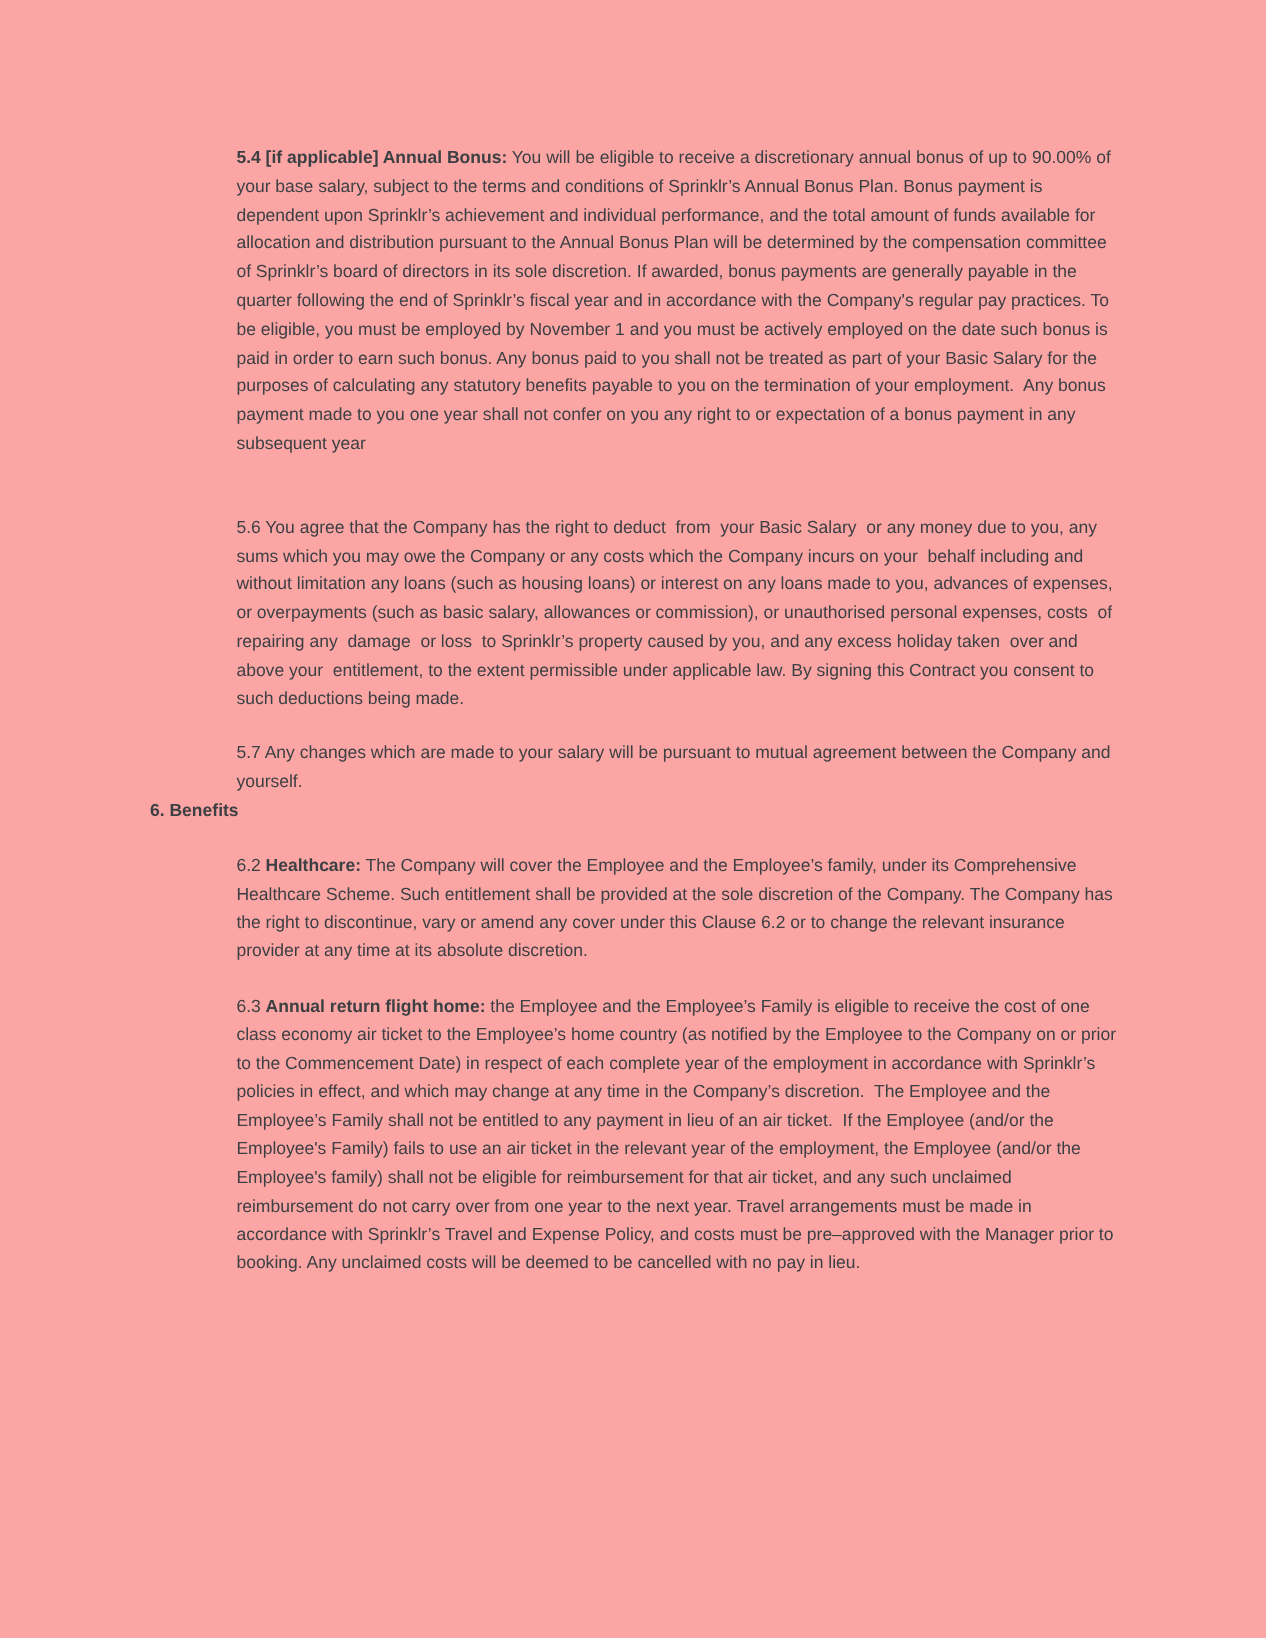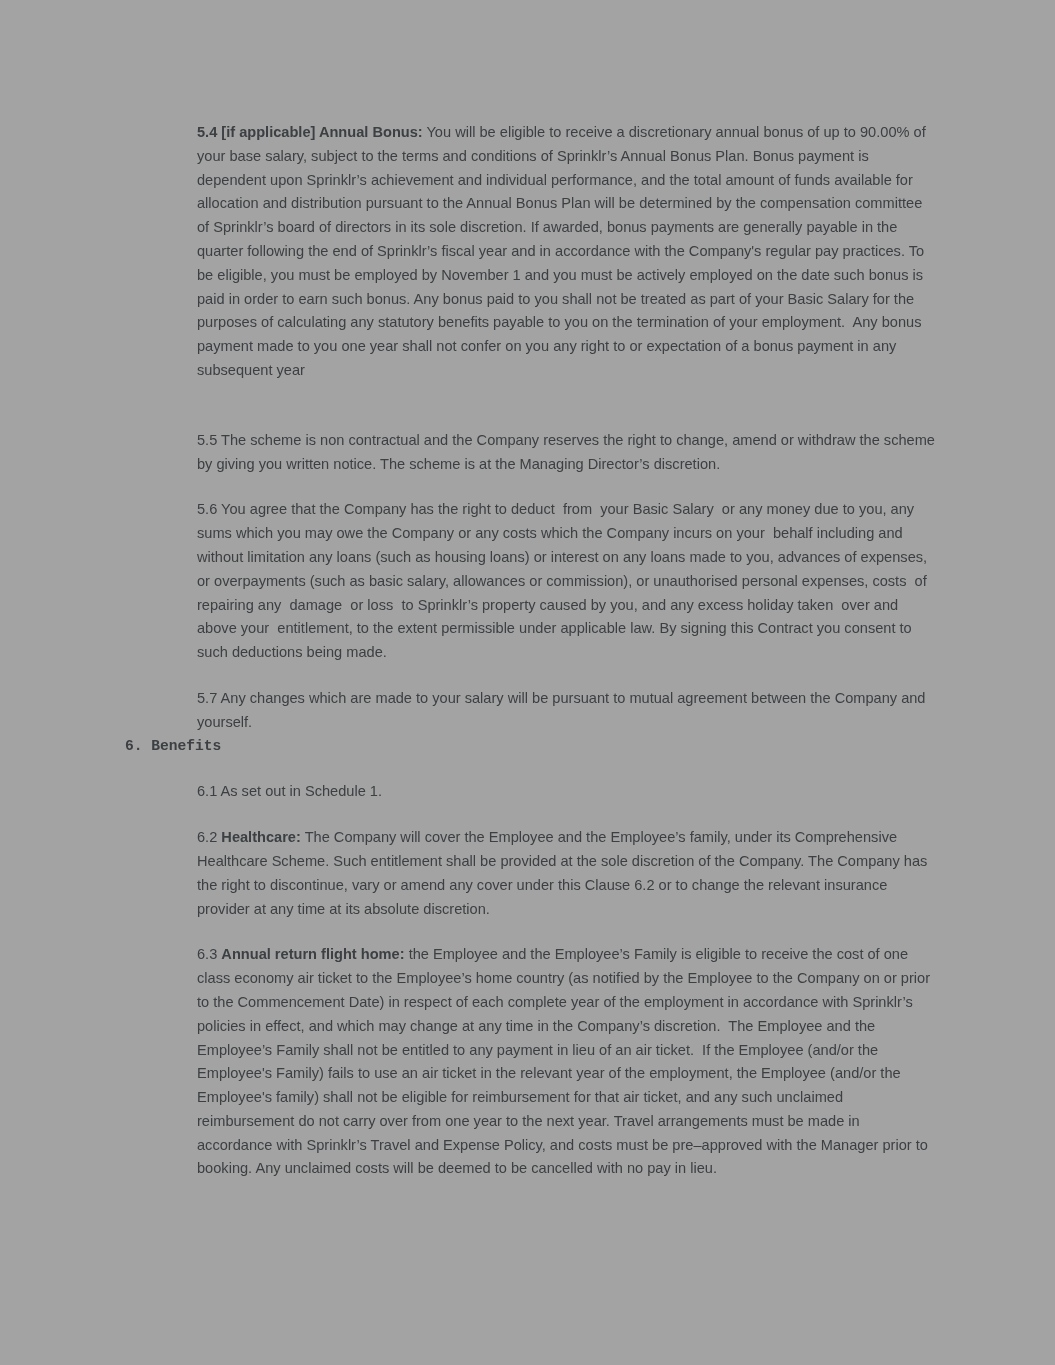--- a/index.html
+++ b/index.html
@@ -4,58 +4,55 @@
 <style>
   html, body {
     margin: 0;
     padding: 0;
     background: #ffffff;
   }
   .page {
     position: relative;
     width: 1055px;
     height: 1365px;
-    background: #a3a3a3;
+    background: #fca5a5;
     box-sizing: border-box;
     padding: 121px 118px 0 197px;
     font-family: "Liberation Sans", sans-serif;
     font-size: 14.6px;
     line-height: 23.8px;
     color: #3c4043;
     overflow: hidden;
   }
   .para {
     margin: 0 0 22px 0;
     white-space: pre-wrap;
   }
   .para.gap-large { margin-bottom: 46px; }
   .para.gap-none  { margin-bottom: 0; margin-top: 10px; }
   .section-heading {
     font-weight: bold;
     margin: 0 0 22px -72px;
     white-space: pre-wrap;
-    font-family: Liberation Mono, monospace;
   }
   strong { font-weight: bold; }
 </style>
 </head>
 <body>
 
 <div class="page">
 
   <p class="para gap-large"><strong>5.4 [if applicable] Annual Bonus:</strong><span> You will be eligible to receive a discretionary annual bonus of up to 90.00% of your base salary, subject to the terms and conditions of Sprinklr’s Annual Bonus Plan. Bonus payment is dependent upon Sprinklr’s achievement and individual performance, and the total amount of funds available for allocation and distribution pursuant to the Annual Bonus Plan will be determined by the compensation committee of Sprinklr’s board of directors in its sole discretion. If awarded, bonus payments are generally payable in the quarter following the end of Sprinklr’s fiscal year and in accordance with the Company's regular pay practices. To be eligible, you must be employed by November 1 and you must be actively employed on the date such bonus is paid in order to earn such bonus. Any bonus paid to you shall not be treated as part of your Basic Salary for the purposes of calculating any statutory benefits payable to you on the termination of your employment.  Any bonus payment made to you one year shall not confer on you any right to or expectation of a bonus payment in any subsequent year</span></p>
 
-  <p class="para"><span>5.5 The scheme is non contractual and the Company reserves the right to change, amend or withdraw the scheme by giving you written notice. The scheme is at the Managing Director’s discretion.</span></p>
 
   <p class="para"><span>5.6 You agree that the Company has the right to deduct  from  your Basic Salary  or any money due to you, any sums which you may owe the Company or any costs which the Company incurs on your  behalf including and without limitation any loans (such as housing loans) or interest on any loans made to you, advances of expenses, or overpayments (such as basic salary, allowances or commission), or unauthorised personal expenses, costs  of repairing any  damage  or loss  to Sprinklr’s property caused by you, and any excess holiday taken  over and above your  entitlement, to the extent permissible under applicable law. By signing this Contract you consent to such deductions being made.</span></p>
 
   <p class="para gap-none"><span>5.7 Any changes which are made to your salary will be pursuant to mutual agreement between the Company and yourself.</span></p>
 
   <h2 class="section-heading" style="font-size:14.6px;">6. Benefits</h2>
 
-  <p class="para"><span>6.1 As set out in Schedule 1.</span></p>
 
   <p class="para"><span>6.2 </span><strong>Healthcare:</strong><span> The Company will cover the Employee and the Employee’s family, under its Comprehensive Healthcare Scheme. Such entitlement shall be provided at the sole discretion of the Company. The Company has the right to discontinue, vary or amend any cover under this Clause 6.2 or to change the relevant insurance provider at any time at its absolute discretion.</span></p>
 
   <p class="para"><span>6.3 </span><strong>Annual return flight home:</strong><span> the Employee and the Employee’s Family is eligible to receive the cost of one class economy air ticket to the Employee’s home country (as notified by the Employee to the Company on or prior to the Commencement Date) in respect of each complete year of the employment in accordance with Sprinklr’s policies in effect, and which may change at any time in the Company’s discretion.  The Employee and the Employee’s Family shall not be entitled to any payment in lieu of an air ticket.  If the Employee (and/or the Employee's Family) fails to use an air ticket in the relevant year of the employment, the Employee (and/or the Employee's family) shall not be eligible for reimbursement for that air ticket, and any such unclaimed reimbursement do not carry over from one year to the next year. Travel arrangements must be made in accordance with Sprinklr’s Travel and Expense Policy, and costs must be pre–approved with the Manager prior to booking. Any unclaimed costs will be deemed to be cancelled with no pay in lieu.</span></p>
 
 
 </div>
 
 </body></html>

